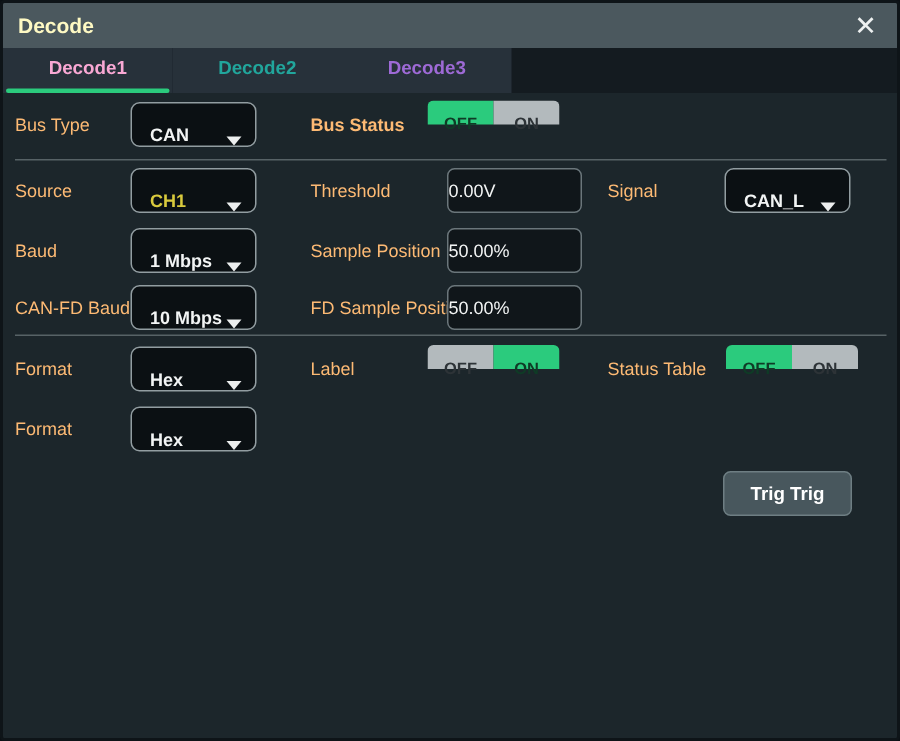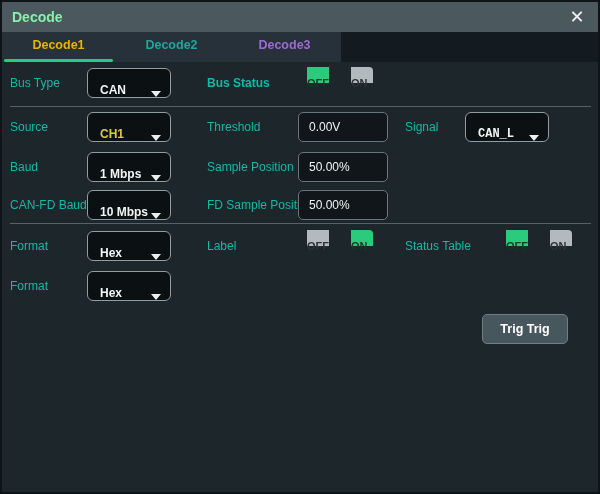--- a/index.html
+++ b/index.html
@@ -5,55 +5,55 @@
   html,body{margin:0;padding:0;background:#0b1014;}
   .dialog{
     position:relative;width:600px;height:494px;
     background:#1c262b;
     border:2px solid #0e1418;border-radius:3px;
     box-sizing:border-box;overflow:hidden;
     font-family:"Liberation Sans",sans-serif;
     -webkit-font-smoothing:antialiased;
   }
   .titlebar{position:absolute;left:0;top:0;right:0;height:30px;background:#4b585e;display:flex;align-items:center;}
-  .title{margin-left:10px;font-size:14px;font-weight:bold;color:#86efac;}
+  .title{margin-left:10px;font-size:14px;font-weight:bold;color:#fef9c3;}
   .close{position:absolute;right:8px;top:2px;width:26px;height:26px;color:#eef1f1;font-size:18px;line-height:26px;text-align:center;cursor:pointer;font-weight:normal;}
   .tabstrip{position:absolute;left:0;top:30px;right:0;height:30px;display:flex;background:#141b20;}
   .tab{position:relative;width:113px;height:30px;background:#27313a;text-align:center;line-height:27px;font-size:12.5px;font-weight:bold;cursor:pointer;}
   .tab .underline{display:none;position:absolute;left:2px;right:2px;bottom:0;height:3px;border-radius:2px;}
   .tab.active .underline{display:block;}
   .tab-filler{flex:1;background:#141b20;}
-  .label{position:absolute;height:30px;line-height:30px;font-size:12px;color:#14b8a6;white-space:nowrap;}
+  .label{position:absolute;height:30px;line-height:30px;font-size:12px;color:#fdba74;white-space:nowrap;}
   .dd{position:absolute;width:84px;height:30px;background:#0b1013;border:1px solid #929da1;border-radius:6px;
       display:flex;align-items:flex-end;justify-content:space-between;padding:0 9px 0 12px;box-sizing:border-box;cursor:pointer;}
   .dd .val{font-size:12px;font-weight:bold;color:#f2f4f4;white-space:nowrap;}
   .caret{width:0;height:0;border-left:5px solid transparent;border-right:5px solid transparent;border-top:6px solid #eceeee;}
   .input{position:absolute;width:90px;height:30px;background:#10161a;border:1px solid #6b767b;border-radius:5px;
-         line-height:28px;padding-left:10px;box-sizing:border-box;font-size:12px;color:#f2f4f4;cursor:text;}
+         line-height:28px;padding-left:0;box-sizing:border-box;font-size:12px;color:#f2f4f4;cursor:text;}
   .toggle{position:absolute;width:88px;height:32px;border-radius:4px;overflow:hidden;display:flex;cursor:pointer;}
-  .toggle .side{width:44px;height:16px;line-height:32px;text-align:left;font-size:11px;font-weight:bold;background:#b3babd;color:#2d3337;margin-left:22px;}
+  .toggle .side{width:44px;height:16px;line-height:32px;text-align:center;font-size:11px;font-weight:bold;background:#b3babd;color:#2d3337;}
   .toggle .side.active{background:#2bcb7d;color:#0f3b26;}
   .divider{position:absolute;left:8px;right:7px;height:1px;background:#576266;}
   .btn{position:absolute;height:30px;border-radius:5px;text-align:center;line-height:28px;font-size:12.5px;font-weight:bold;box-sizing:border-box;}
   .btn-export{left:85px;top:312px;width:84px;background:#354248;border:1px solid #4a575d;color:#76838a;cursor:default;}
   .btn-copy{left:480px;top:312px;width:86px;background:#48575d;border:1px solid #6e7e83;color:#ffffff;cursor:pointer;}
 </style>
 </head>
 <body>
 
 <div class="dialog">
 
   <div class="titlebar">
     <span class="title">Decode</span>
   </div>
   <div class="close">✕</div>
 
   <div class="tabstrip">
     <div class="tab active">
-      <span style="color: #eab308; text-align: right;">Decode1</span>
+      <span style="color: #f9a8d4; text-align: right;">Decode1</span>
       <div class="underline" style="background: rgb(43, 203, 125);"></div>
     </div>
     <div class="tab">
       <span style="color: rgb(33, 166, 156);">Decode2</span>
       
     </div>
     <div class="tab">
       <span style="color: rgb(158, 106, 214);">Decode3</span>
       
     </div>
@@ -74,21 +74,21 @@
   <div class="divider" style="top:104px;"></div>
 
   <div class="label" style="left:8px;top:110px;">Source</div>
   <div class="dd" style="left:85px;top:110px;">
     <span class="val" style="color: rgb(217, 202, 61);">CH1</span>
     <span class="caret"></span>
   </div>
   <div class="label" style="left:205px;top:110px;">Threshold</div>
   <div class="input" style="left:296px;top:110px;">0.00V</div>
   <div class="label" style="left:403px;top:110px;">Signal</div>
-  <div class="dd" style="left:463px;top:110px;font-family:Liberation Mono, monospace;">
+  <div class="dd" style="left:481px;top:110px;">
     <span class="val">CAN_L</span>
     <span class="caret"></span>
   </div>
 
   <div class="label" style="left:8px;top:150px;">Baud</div>
   <div class="dd" style="left:85px;top:150px;">
     <span class="val">1 Mbps</span>
     <span class="caret"></span>
   </div>
   <div class="label" style="left:205px;top:150px;">Sample Position</div>

